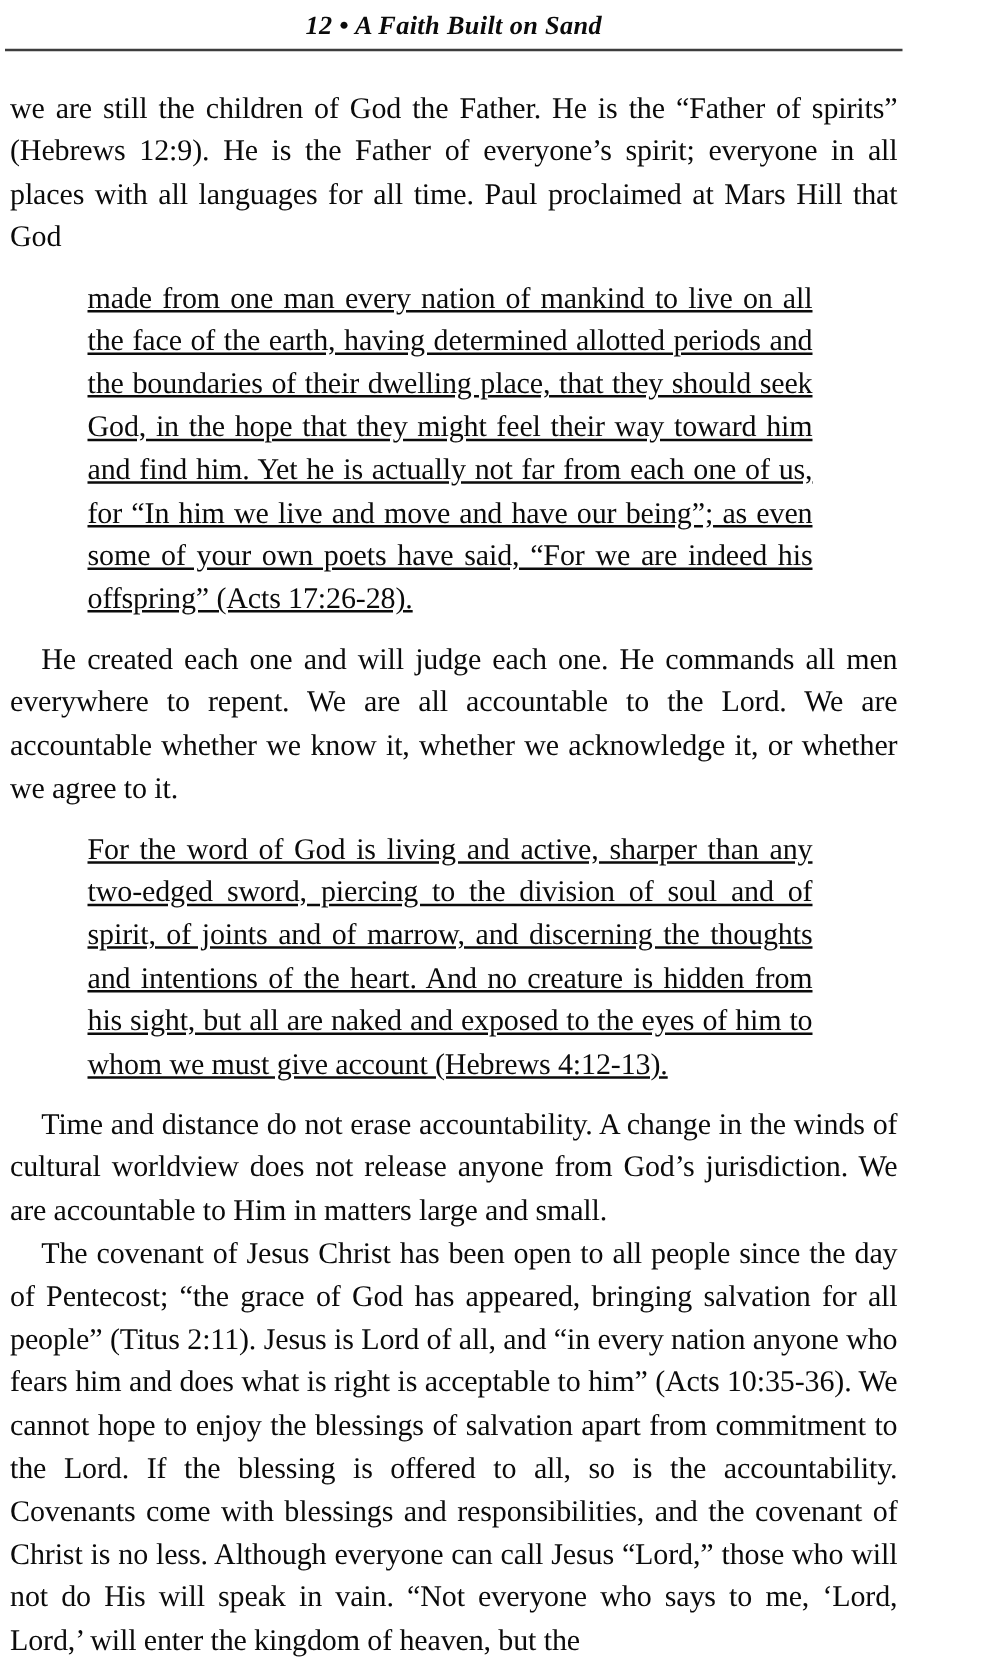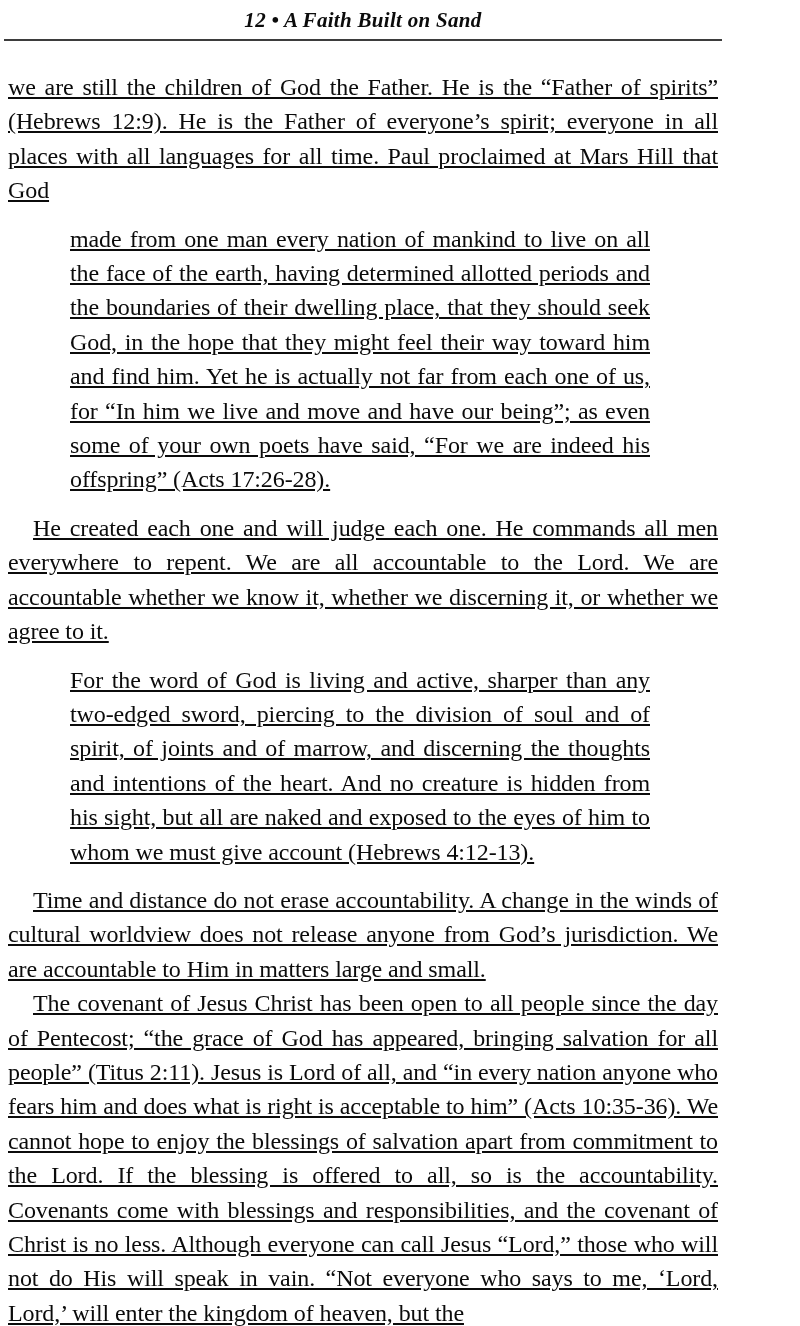--- a/index.html
+++ b/index.html
@@ -36,21 +36,20 @@
   .body-text {
     margin-top: 29px;
     font-size: 24px;
     line-height: 34.4px;
     text-align: justify;
     letter-spacing: -0.1px;
   }
   .para {
     margin: 0;
     text-indent: 25px;
-    text-decoration: underline;
   }
   .para.no-indent {
     text-indent: 0;
   }
   .quote {
     margin: 14px 68px 14px 62px;
     text-indent: 0;
     text-align: justify;
     text-decoration: underline;
   }
@@ -65,21 +64,21 @@
   </div>
 
   <hr class="head-rule">
 
   <div class="body-text">
 
     <p class="para no-indent">we are still the children of God the Father. He is the “Father of spirits” (Hebrews 12:9). He is the Father of everyone’s spirit; everyone in all places with all languages for all time. Paul proclaimed at Mars Hill that God</p>
 
     <div class="quote">made from one man every nation of mankind to live on all the face of the earth, having determined allotted periods and the boundaries of their dwelling place, that they should seek God, in the hope that they might feel their way toward him and find him. Yet he is actually not far from each one of us, for “In him we live and move and have our being”; as even some of your own poets have said, “For we are indeed his offspring” (Acts 17:26-28).</div>
 
-    <p class="para">He created each one and will judge each one. He commands all men everywhere to repent. We are all accountable to the Lord. We are accountable whether we know it, whether we discerning it, or whether we agree to it.</p>
+    <p class="para">He created each one and will judge each one. He commands all men everywhere to repent. We are all accountable to the Lord. We are accountable whether we know it, whether we acknowledge it, or whether we agree to it.</p>
 
     <div class="quote">For the word of God is living and active, sharper than any two-edged sword, piercing to the division of soul and of spirit, of joints and of marrow, and discerning the thoughts and intentions of the heart. And no creature is hidden from his sight, but all are naked and exposed to the eyes of him to whom we must give account (Hebrews 4:12-13).</div>
 
     <p class="para">Time and distance do not erase accountability. A change in the winds of cultural worldview does not release anyone from God’s jurisdiction. We are accountable to Him in matters large and small.</p>
 
     <p class="para">The covenant of Jesus Christ has been open to all people since the day of Pentecost; “the grace of God has appeared, bringing salvation for all people” (Titus 2:11). Jesus is Lord of all, and “in every nation anyone who fears him and does what is right is acceptable to him” (Acts 10:35-36). We cannot hope to enjoy the blessings of salvation apart from commitment to the Lord. If the blessing is offered to all, so is the accountability. Covenants come with blessings and responsibilities, and the covenant of Christ is no less. Although everyone can call Jesus “Lord,” those who will not do His will speak in vain. “Not everyone who says to me, ‘Lord, Lord,’ will enter the kingdom of heaven, but the</p>
 
   </div>
 
 </div>

